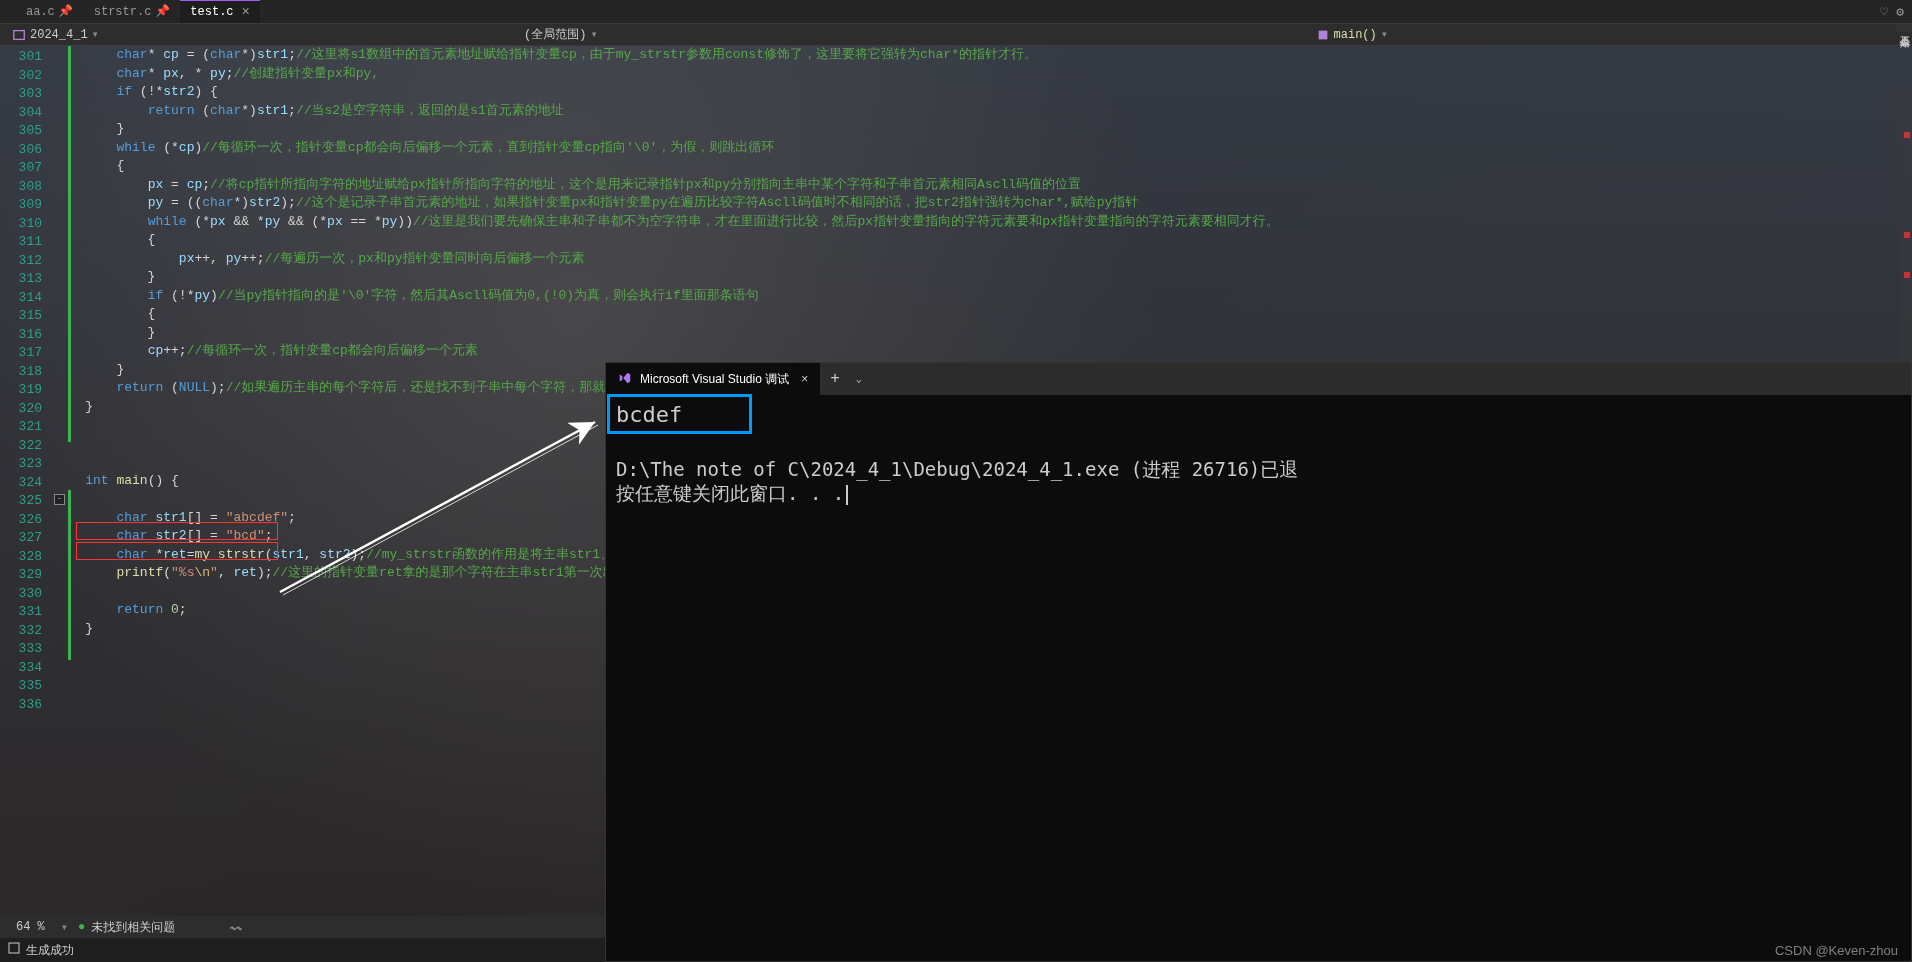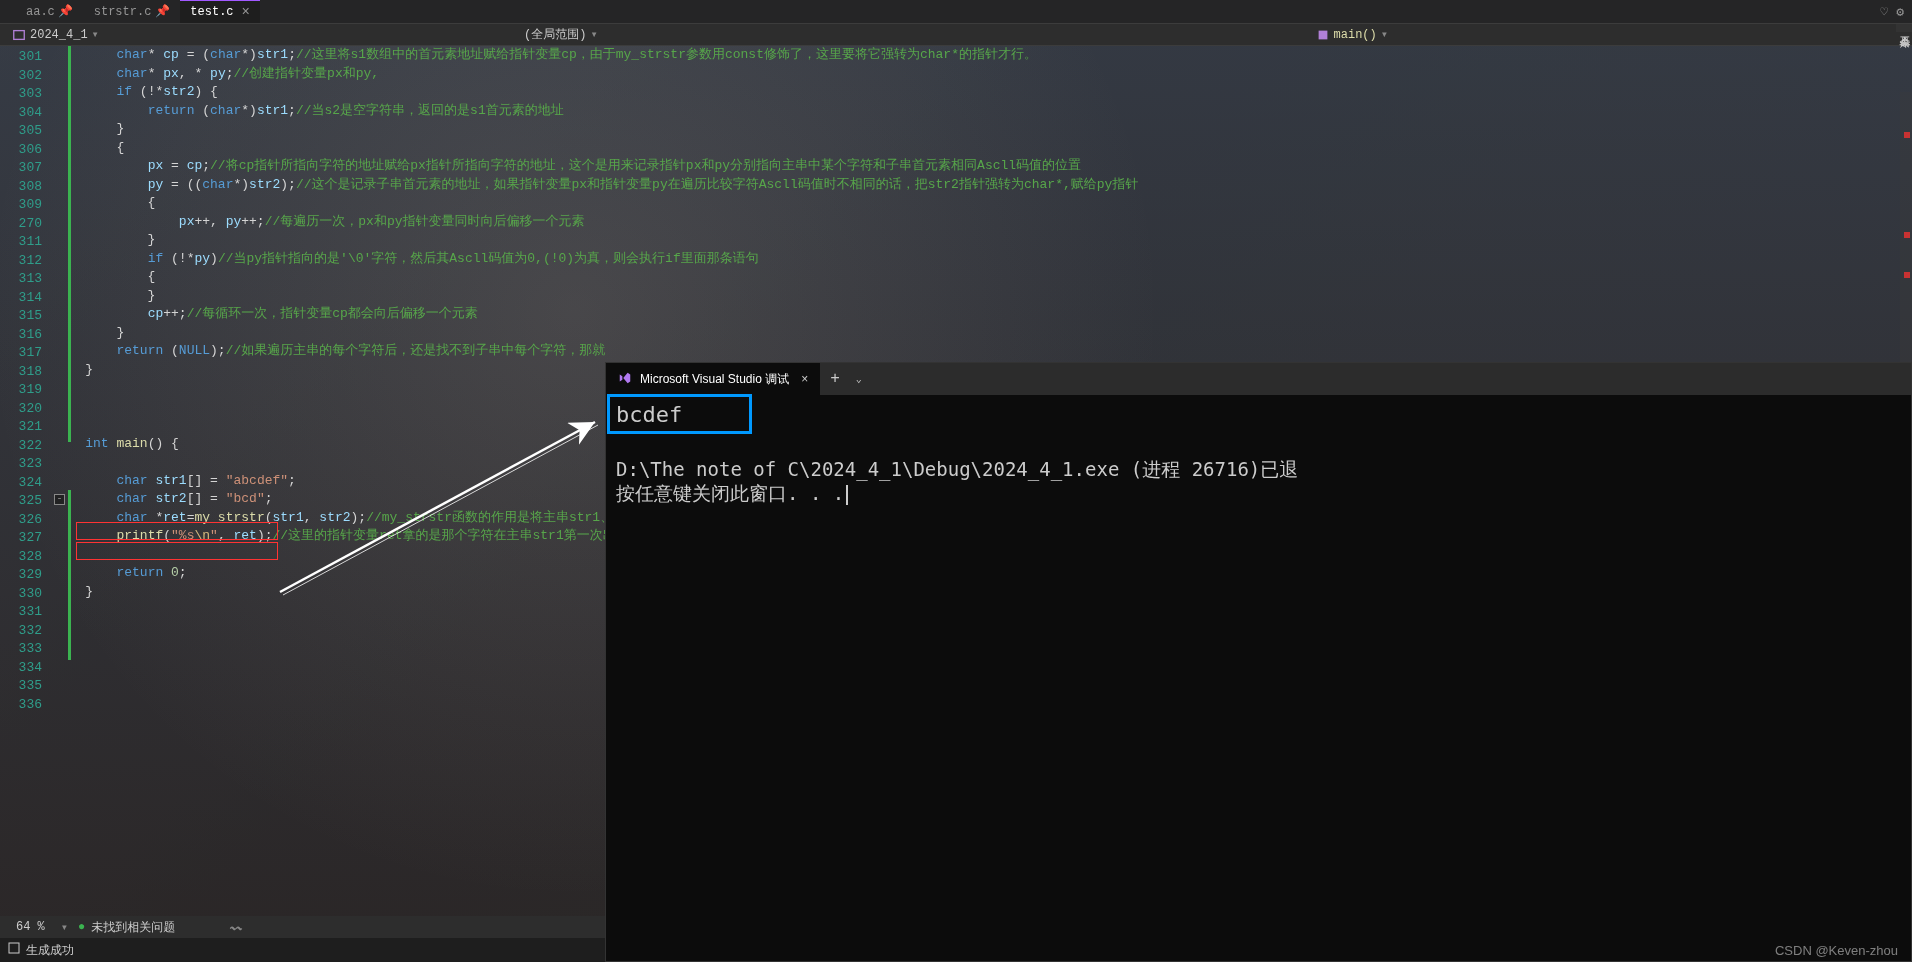--- a/index.html
+++ b/index.html
@@ -323,21 +323,21 @@
   <div class="gutter" id="gutter">
       <div class="line-num">301</div>
       <div class="line-num">302</div>
       <div class="line-num">303</div>
       <div class="line-num">304</div>
       <div class="line-num">305</div>
       <div class="line-num">306</div>
       <div class="line-num">307</div>
       <div class="line-num">308</div>
       <div class="line-num">309</div>
-      <div class="line-num">270</div>
+      <div class="line-num">310</div>
       <div class="line-num">311</div>
       <div class="line-num">312</div>
       <div class="line-num">313</div>
       <div class="line-num">314</div>
       <div class="line-num">315</div>
       <div class="line-num">316</div>
       <div class="line-num">317</div>
       <div class="line-num">318</div>
       <div class="line-num">319</div>
       <div class="line-num">320</div>
@@ -365,23 +365,25 @@
 
   <div class="change-bar" style="top:0;height:396px"></div>
   <div class="change-bar" style="top:444px;height:170px"></div>
 
   <div class="code-container" id="code">
       <div class="code-line">        <span class="type">char</span>* <span class="var">cp</span> = (<span class="type">char</span>*)<span class="var">str1</span>;<span class="comment">//这里将s1数组中的首元素地址赋给指针变量cp，由于my_strstr参数用const修饰了，这里要将它强转为char*的指针才行。</span></div>
       <div class="code-line">        <span class="type">char</span>* <span class="var">px</span>, * <span class="var">py</span>;<span class="comment">//创建指针变量px和py,</span></div>
       <div class="code-line">        <span class="kw">if</span> (!*<span class="var">str2</span>) {</div>
       <div class="code-line">            <span class="kw">return</span> (<span class="type">char</span>*)<span class="var">str1</span>;<span class="comment">//当s2是空字符串，返回的是s1首元素的地址</span></div>
       <div class="code-line">        }</div>
+      <div class="code-line">        <span class="kw">while</span> (*<span class="var">cp</span>)<span class="comment">//每循环一次，指针变量cp都会向后偏移一个元素，直到指针变量cp指向'\0'，为假，则跳出循环</span></div>
       <div class="code-line">        {</div>
       <div class="code-line">            <span class="var">px</span> = <span class="var">cp</span>;<span class="comment">//将cp指针所指向字符的地址赋给px指针所指向字符的地址，这个是用来记录指针px和py分别指向主串中某个字符和子串首元素相同Ascll码值的位置</span></div>
       <div class="code-line">            <span class="var">py</span> = ((<span class="type">char</span>*)<span class="var">str2</span>);<span class="comment">//这个是记录子串首元素的地址，如果指针变量px和指针变量py在遍历比较字符Ascll码值时不相同的话，把str2指针强转为char*,赋给py指针</span></div>
+      <div class="code-line">            <span class="kw">while</span> (*<span class="var">px</span> &amp;&amp; *<span class="var">py</span> &amp;&amp; (*<span class="var">px</span> == *<span class="var">py</span>))<span class="comment">//这里是我们要先确保主串和子串都不为空字符串，才在里面进行比较，然后px指针变量指向的字符元素要和px指针变量指向的字符元素要相同才行。</span></div>
       <div class="code-line">            {</div>
       <div class="code-line">                <span class="var">px</span>++, <span class="var">py</span>++;<span class="comment">//每遍历一次，px和py指针变量同时向后偏移一个元素</span></div>
       <div class="code-line">            }</div>
       <div class="code-line">            <span class="kw">if</span> (!*<span class="var">py</span>)<span class="comment">//当py指针指向的是'\0'字符，然后其Ascll码值为0,(!0)为真，则会执行if里面那条语句</span></div>
       <div class="code-line">            {</div>
       <div class="code-line">            }</div>
       <div class="code-line">            <span class="var">cp</span>++;<span class="comment">//每循环一次，指针变量cp都会向后偏移一个元素</span></div>
       <div class="code-line">        }</div>
       <div class="code-line">        <span class="kw">return</span> (<span class="null">NULL</span>);<span class="comment">//如果遍历主串的每个字符后，还是找不到子串中每个字符，那就</span></div>
       <div class="code-line">    }</div>

